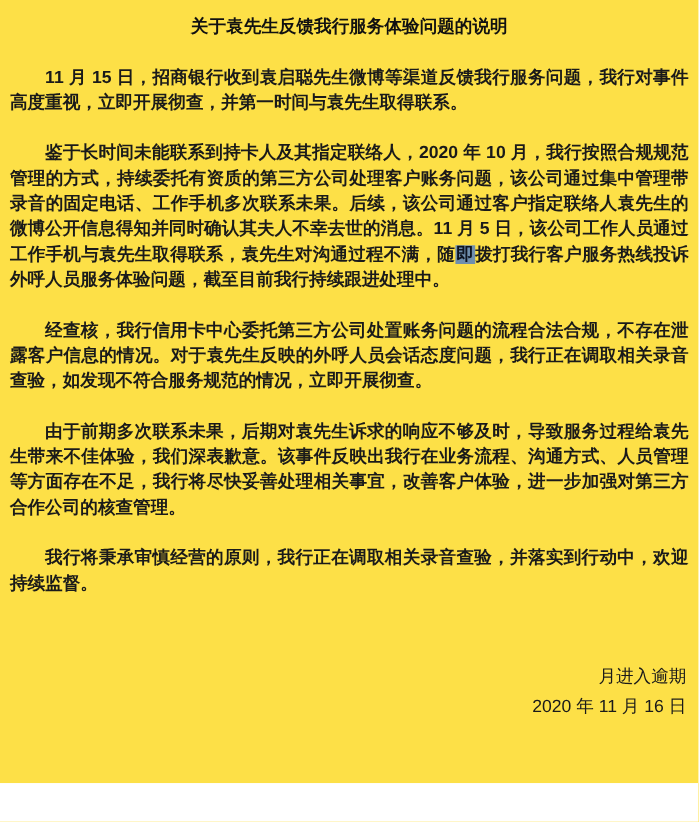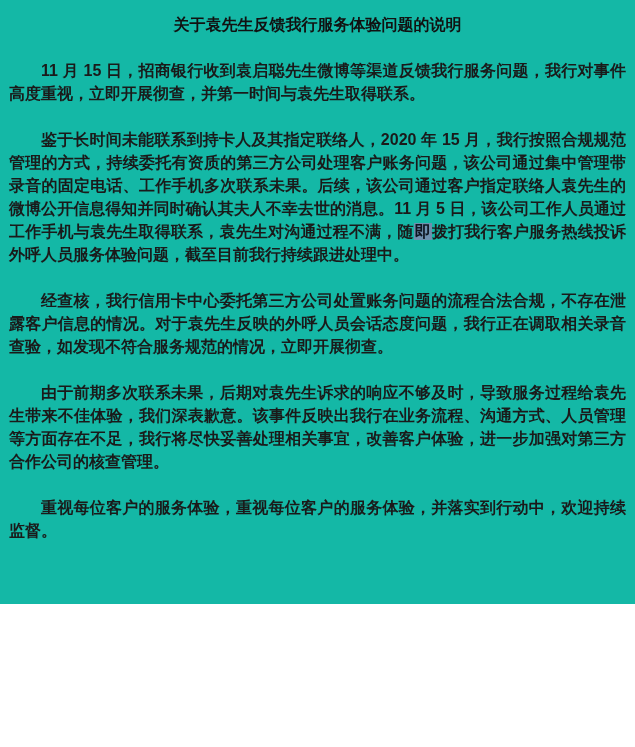--- a/index.html
+++ b/index.html
@@ -2,25 +2,25 @@
 <html><head>
 <meta charset="utf-8">
 <style>
   html, body {
     margin: 0;
     padding: 0;
     background: #ffffff;
   }
   .page {
     width: 635px;
-    height: 604px;
+    height: 712px;
     box-sizing: border-box;
     padding: 13px 9px 0 9px;
     overflow: hidden;
-    background: #14b8a6;
+    background: #fde047;
     font-family: "Liberation Sans", "DejaVu Sans", sans-serif;
     color: #1a1a1a;
   }
   .doc-title {
     font-size: 16px;
     font-weight: 700;
     line-height: 23px;
     text-align: center;
     margin: 0;
     color: #111111;
@@ -55,27 +55,28 @@
 
 <div class="page">
 
   <h1 class="doc-title">关于袁先生反馈我行服务体验问题的说明</h1>
 
   <div class="body-text">
 
     <p>11 月 15 日，招商银行收到袁启聪先生微博等渠道反馈我行服务问题，我行对事件高度重视，立即开展彻查，并第一时间与袁先生取得联系。</p>
 
 
-    <p><span>鉴于长时间未能联系到持卡人及其指定联络人，2020 年 15 月，我行按照合规规范管理的方式，持续委托有资质的第三方公司处理客户账务问题，该公司通过集中管理带录音的固定电话、工作手机多次联系未果。后续，该公司通过客户指定联络人袁先生的微博公开信息得知并同时确认其夫人不幸去世的消息。11 月 5 日，该公司工作人员通过工作手机与袁先生取得联系，袁先生对沟通过程不满，随</span><span class="hl" style="background-color: rgb(111, 143, 174);">即</span><span>拨打我行客户服务热线投诉外呼人员服务体验问题，截至目前我行持续跟进处理中。</span></p>
+    <p><span>鉴于长时间未能联系到持卡人及其指定联络人，2020 年 10 月，我行按照合规规范管理的方式，持续委托有资质的第三方公司处理客户账务问题，该公司通过集中管理带录音的固定电话、工作手机多次联系未果。后续，该公司通过客户指定联络人袁先生的微博公开信息得知并同时确认其夫人不幸去世的消息。11 月 5 日，该公司工作人员通过工作手机与袁先生取得联系，袁先生对沟通过程不满，随</span><span class="hl" style="background-color: rgb(111, 143, 174);">即</span><span>拨打我行客户服务热线投诉外呼人员服务体验问题，截至目前我行持续跟进处理中。</span></p>
 
     <p>经查核，我行信用卡中心委托第三方公司处置账务问题的流程合法合规，不存在泄露客户信息的情况。对于袁先生反映的外呼人员会话态度问题，我行正在调取相关录音查验，如发现不符合服务规范的情况，立即开展彻查。</p>
 
     <p>由于前期多次联系未果，后期对袁先生诉求的响应不够及时，导致服务过程给袁先生带来不佳体验，我们深表歉意。该事件反映出我行在业务流程、沟通方式、人员管理等方面存在不足，我行将尽快妥善处理相关事宜，改善客户体验，进一步加强对第三方合作公司的核查管理。</p>
 
-    <p>重视每位客户的服务体验，重视每位客户的服务体验，并落实到行动中，欢迎持续监督。</p>
+    <p>我行将秉承审慎经营的原则，我行正在调取相关录音查验，并落实到行动中，欢迎持续监督。</p>
 
   </div>
 
   <div class="signature">
-    <div>沟通方式</div>
+    <div>月进入逾期</div>
+    <div>2020 年 11 月 16 日</div>
   </div>
 
 </div>
 
 </body></html>

